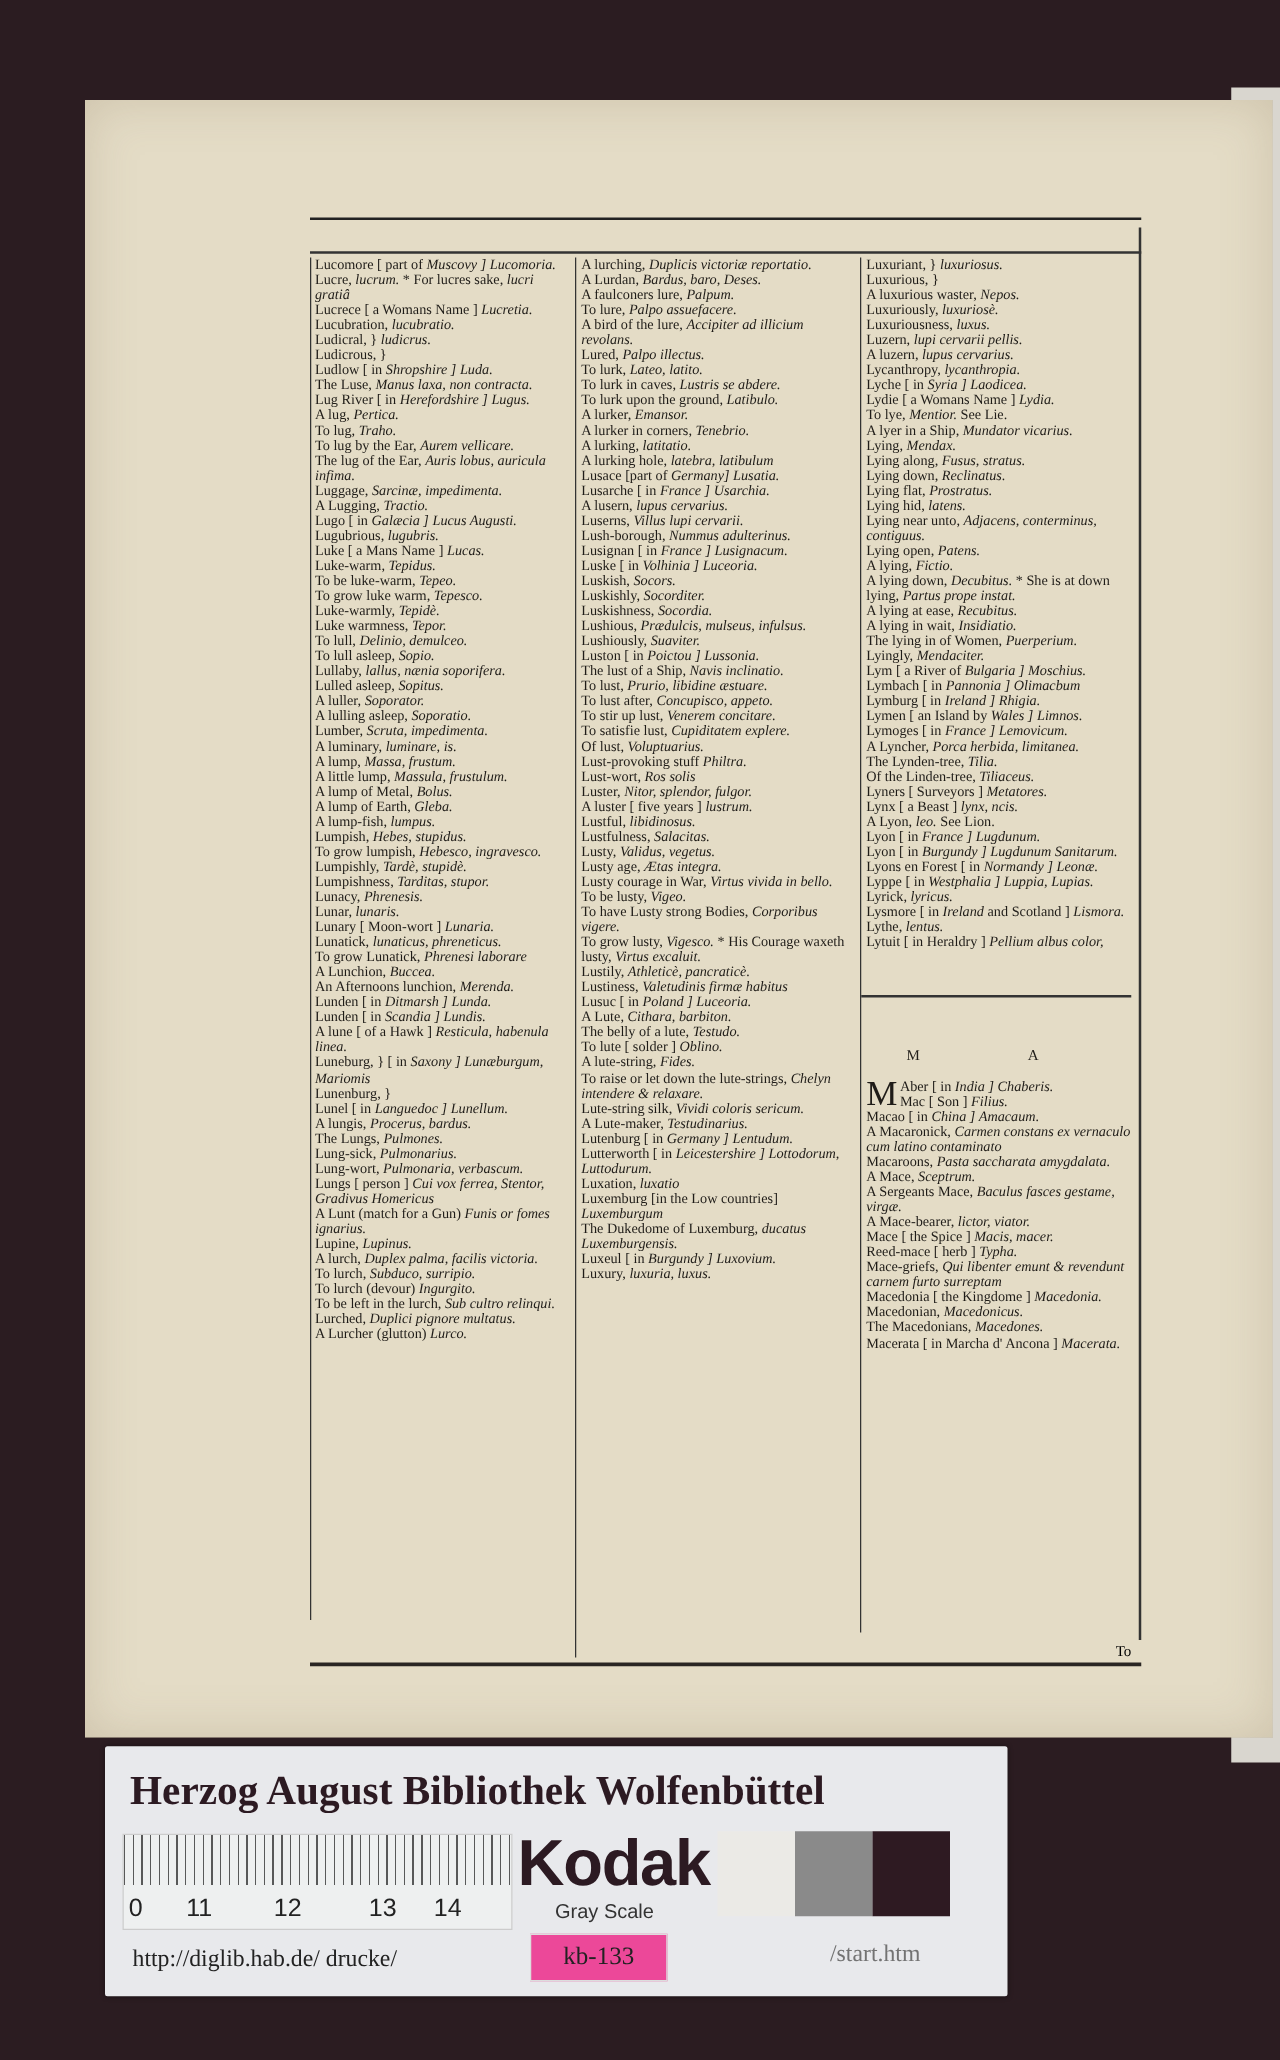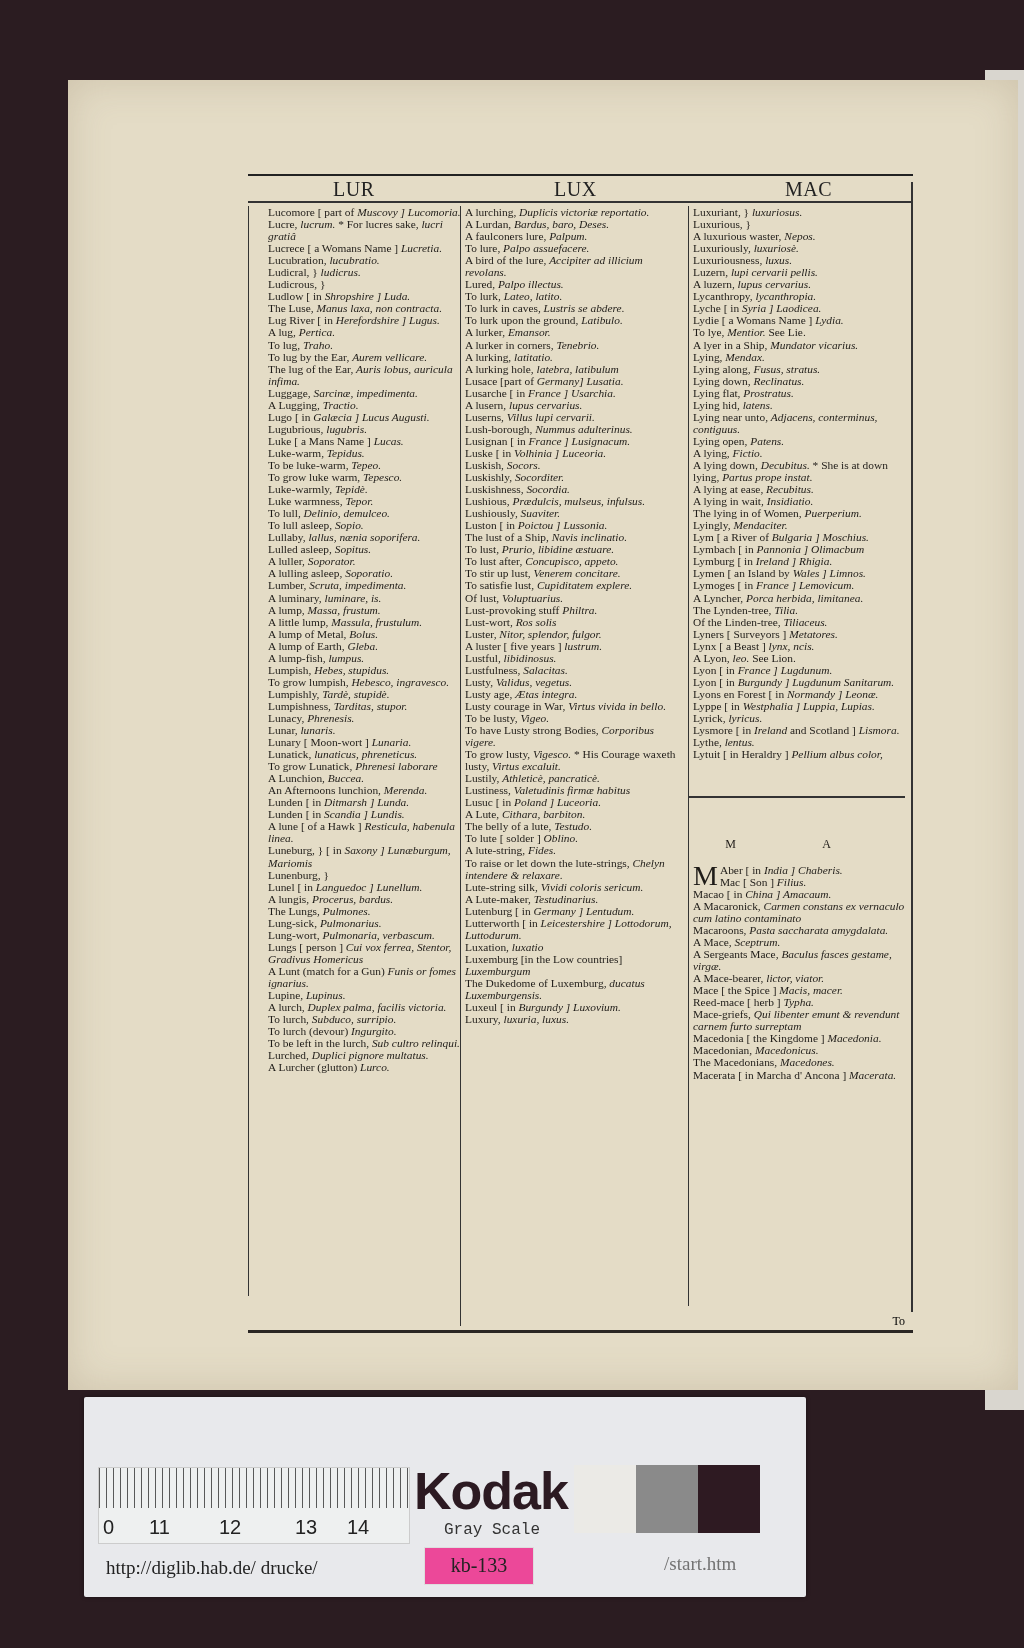--- a/index.html
+++ b/index.html
@@ -6,61 +6,56 @@
   body{width:1024px;height:1648px;background:#2b1c21;position:relative;overflow:hidden;font-family:"Liberation Serif","DejaVu Serif",serif;}
   .page{position:absolute;left:68px;top:80px;width:950px;height:1310px;background:#e4dcc6;
         box-shadow:inset 0 0 40px rgba(140,120,90,0.25);}
   .page-right-edge{position:absolute;left:985px;top:70px;width:39px;height:1340px;background:#d9d6cf;}
   .frame{position:absolute;left:248px;top:174px;width:665px;height:1160px;}
   .top-rule{position:absolute;left:0;top:0;width:665px;height:2px;background:#222;}
   .header-row{position:absolute;left:0;top:4px;width:665px;height:22px;}
   .hdr{position:absolute;top:0;font-size:20px;color:#222;letter-spacing:0.5px;}
   .hdr-rule{position:absolute;left:0;top:27px;width:665px;height:1.5px;background:#333;}
   .col{position:absolute;top:32px;font-size:11.4px;line-height:12.05px;color:#1f1c18;}
-  .col1{left:0;width:205px;border-left:1.5px solid #333;padding-left:19px;height:1090px;}
+  .col1{left:0;width:205px;border-left:1.5px solid #333;padding-left:3px;height:1090px;}
   .col2{left:212px;width:218px;border-left:1.5px solid #333;padding-left:4px;height:1120px;}
   .col3{left:440px;width:212px;border-left:1.5px solid #333;padding-left:4px;height:1100px;}
   .right-rule{position:absolute;left:663px;top:8px;width:1.5px;height:1130px;background:#333;}
   .entry{margin:0;white-space:normal;}
   .entry .it{font-style:italic;}
   .sec-rule{height:1.5px;background:#333;margin:36px 0 40px -4px;width:216px;}
   .sec-title{font-size:12px;letter-spacing:42px;text-align:center;margin-bottom:14px;}
   .dropcap{float:left;font-size:28px;line-height:24px;margin-right:2px;}
   .catch{position:absolute;right:8px;top:1140px;font-size:12px;}
   .bottom-rule{position:absolute;left:0;top:1156px;width:665px;height:2.5px;background:#2a2623;}
   
   .target{position:absolute;left:84px;top:1397px;width:722px;height:200px;background:#e8e9ec;
           border-radius:2px;box-shadow:0 0 4px rgba(0,0,0,0.4);}
   .lib{position:absolute;left:20px;top:18px;font-size:33px;font-weight:bold;color:#2c1a22;font-family:"Liberation Serif",serif;}
   .ruler{position:absolute;left:14px;top:70px;width:310px;height:75px;background:#eef0f0;border:1px solid #ccc;}
   .ticks{position:absolute;left:0;top:0;width:310px;height:40px;
          background:repeating-linear-gradient(90deg,#333 0 1px,transparent 1px 7px);opacity:0.8;}
   .ruler-nums{position:absolute;left:4px;top:48px;width:300px;height:22px;font-family:"Liberation Sans",sans-serif;font-size:20px;color:#222;}
   .ruler-nums span{position:absolute;}
   .kodak{position:absolute;left:330px;top:64px;font-family:"Liberation Sans",sans-serif;font-weight:bold;font-size:52px;color:#2c1a22;letter-spacing:-1px;}
-  .gray-label{position:absolute;left:360px;top:124px;font-family:Liberation Mono, monospace;font-size:16px;color:#333;text-align:right;}
+  .gray-label{position:absolute;left:360px;top:124px;font-family:Liberation Sans, sans-serif;font-size:16px;color:#333;text-align:right;}
   .swatch{position:absolute;top:68px;width:62px;height:68px;}
   .kb{position:absolute;left:340px;top:150px;width:108px;height:36px;background:#ec4899;border:1px solid #ddd;
       font-size:20px;text-align:center;line-height:34px;color:#222;}
   .url{position:absolute;left:22px;top:160px;font-size:19px;color:#222;}
   .start{position:absolute;left:580px;top:156px;font-size:19px;color:#737373;}
 </style>
 </head>
 <body>
 
 <div class="page-right-edge"></div>
 <div class="page"></div>
 
 <div class="frame">
   <div class="top-rule"></div>
-  <div class="header-row">
-    <span class="hdr" style="left:85px">LUR</span>
-    <span class="hdr" style="left:306px">LUX</span>
-    <span class="hdr" style="left:537px">MAC</span>
-  </div>
   <div class="hdr-rule"></div>
   <div class="right-rule"></div>
 
   <div class="col col1" id="col0">
       <p class="entry"><span>Lucomore [ part of </span><span class="it">Muscovy ] Lucomoria.</span></p>
       <p class="entry"><span>Lucre, </span><span class="it">lucrum.</span><span> * For lucres sake, </span><span class="it">lucri gratiâ</span></p>
       <p class="entry"><span>Lucrece [ a Womans Name ] </span><span class="it">Lucretia.</span></p>
       <p class="entry"><span>Lucubration, </span><span class="it">lucubratio.</span></p>
       <p class="entry"><span>Ludicral, } </span><span class="it">ludicrus.</span></p>
       <p class="entry"><span>Ludicrous, }</span></p>
@@ -255,20 +250,21 @@
         <p class="entry"><span>The Macedonians, </span><span class="it">Macedones.</span></p>
         <p class="entry"><span>Macerata [ in Marcha d' Ancona ] </span><span class="it">Macerata.</span></p>
       </div>
   </div>
 
   <div class="catch">To</div>
   <div class="bottom-rule"></div>
 </div>
 
 <div class="target">
+  <div class="lib">Herzog August Bibliothek Wolfenbüttel</div>
   <div class="ruler">
     <div class="ticks"></div>
     <div class="ruler-nums">
       <span style="left:0px">0</span>
       <span style="left:46px">11</span>
       <span style="left:116px">12</span>
       <span style="left:192px">13</span>
       <span style="left:244px">14</span>
     </div>
   </div>

